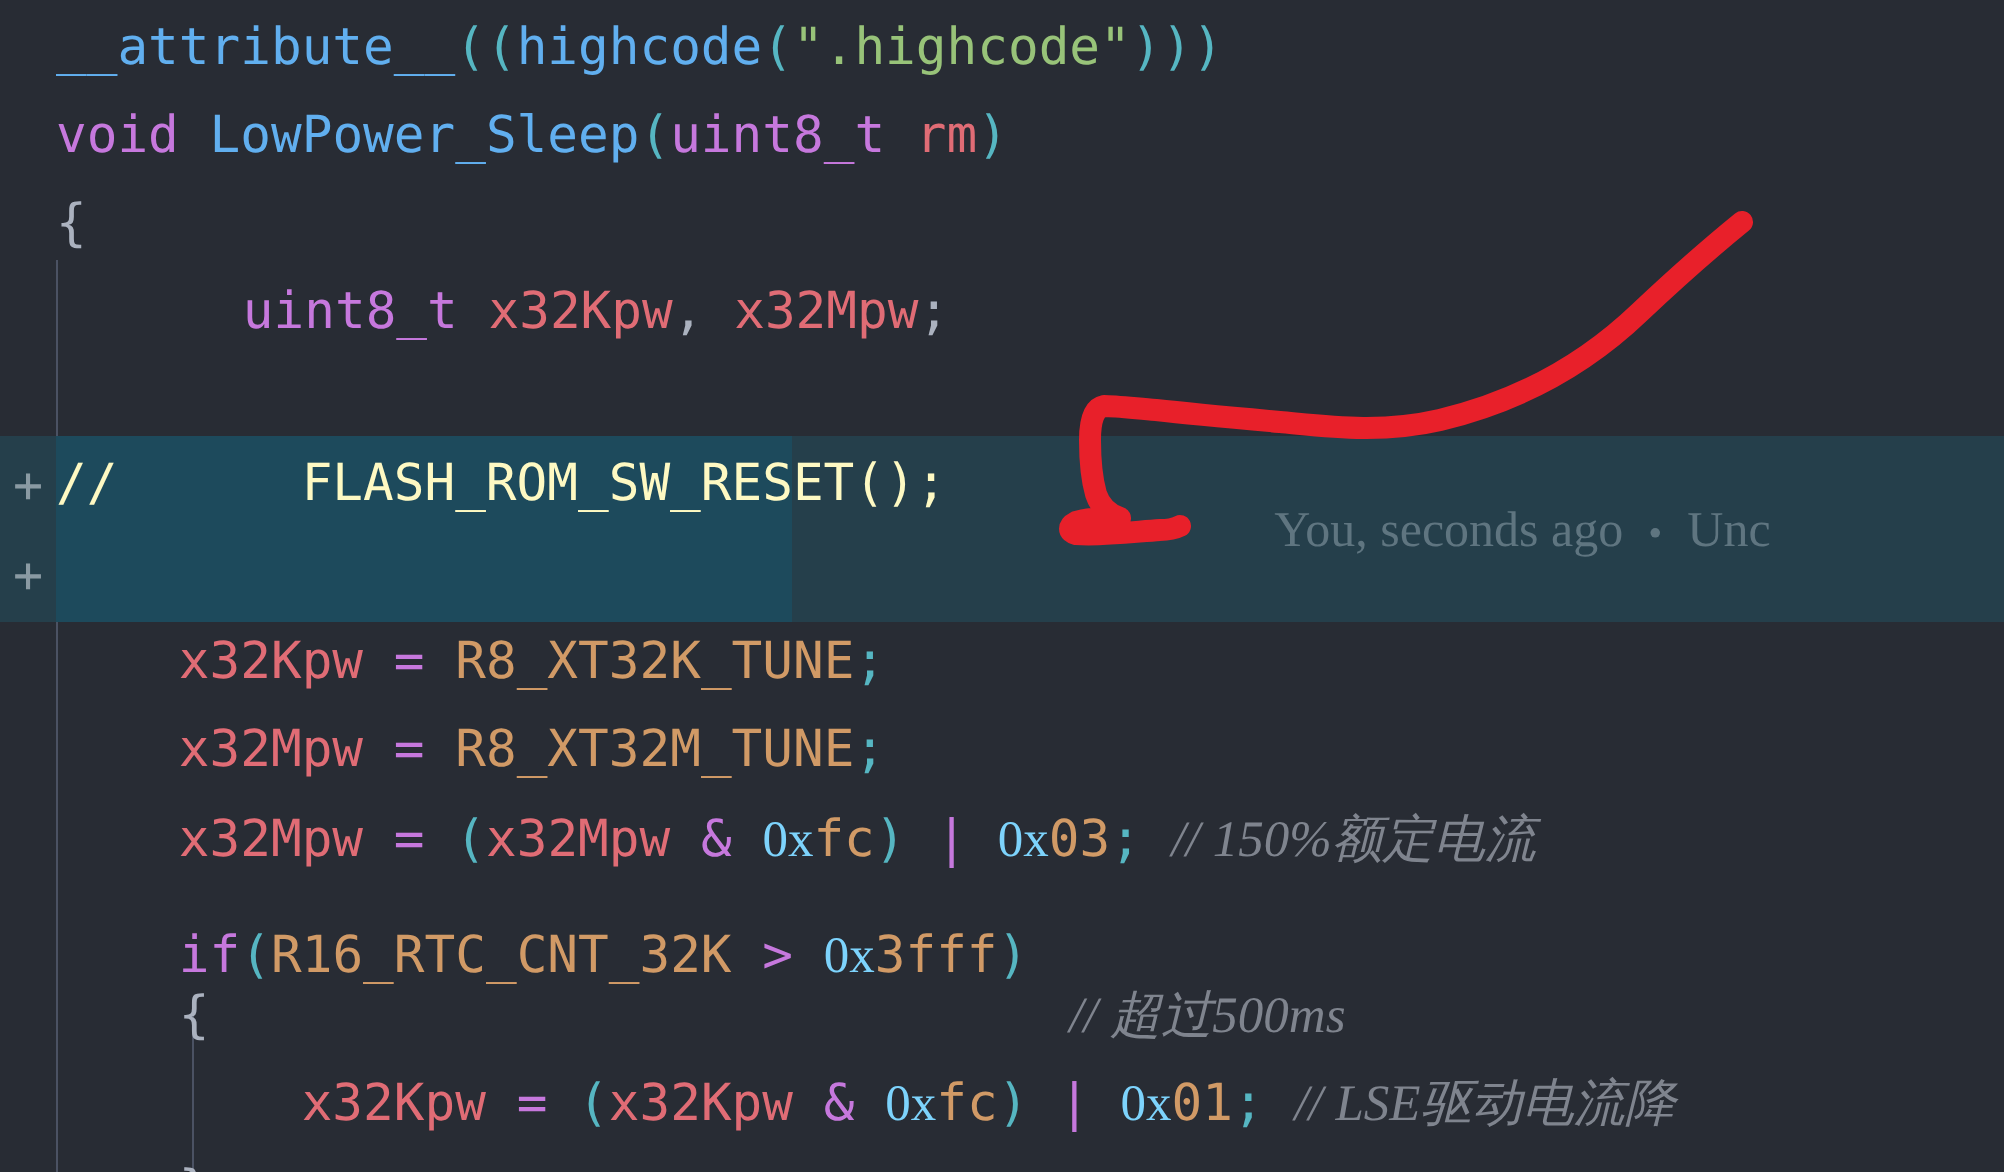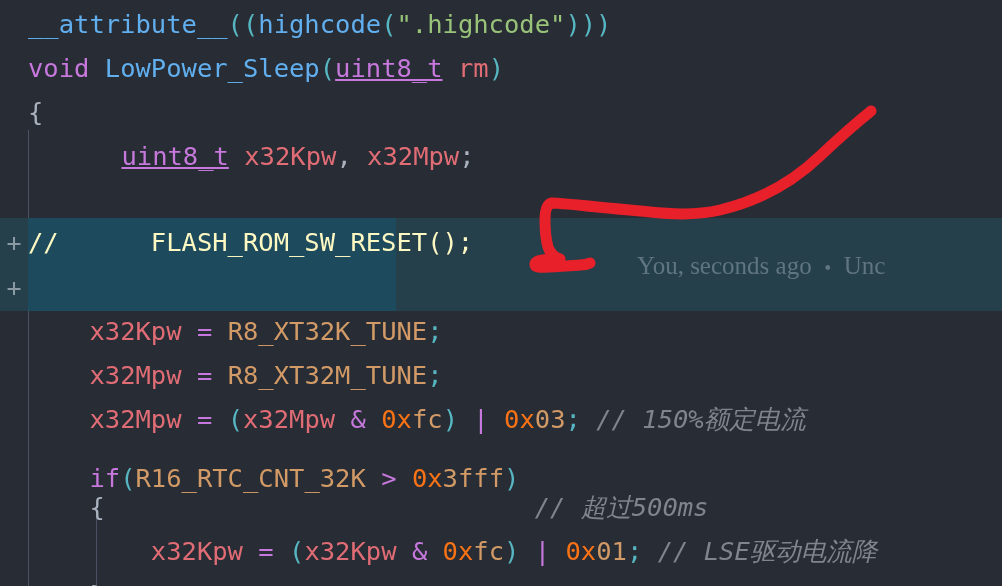--- a/index.html
+++ b/index.html
@@ -32,29 +32,29 @@
     color:#8a9aa3;font-size:25px;
   }
   .row.added .selblock{
     position:absolute;left:28px;top:0;width:368px;height:48px;
     background:#1d4a5c;
   }
 
   
   .kw      {color:#c678dd;margin-top:40px;}            
   .fn      {color:#61afef;}            
-  .type    {color:#c678dd;text-decoration:underline;}            
+  .type    {color:#c678dd;}            
   .var     {color:#e06c75;}            
   .const   {color:#d19a66;text-align:center;}            
-  .num     {color:#f97316;}            
+  .num     {color:#7dd3fc;font-family:Liberation Serif, serif;}            
   .str     {color:#98c379;}            
   .punc    {color:#abb2bf;}            
   .paren   {color:#56b6c2;}            
   .op      {color:#c678dd;}            
-  .cmt     {color:#7f848e;font-style:italic;}
+  .cmt     {color:#7f848e;font-style:italic;font-family:Liberation Serif, serif;}
   .param   {color:#e06c75;}
   .diffcmt {color:#fef9c3;}
 
   
   .guide{
     position:absolute;width:1px;background:#4b5263;
   }
 
   
   .blame{

